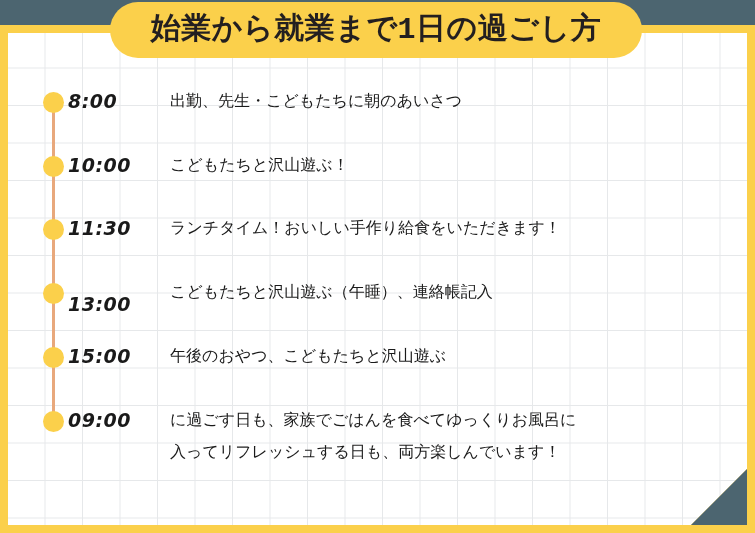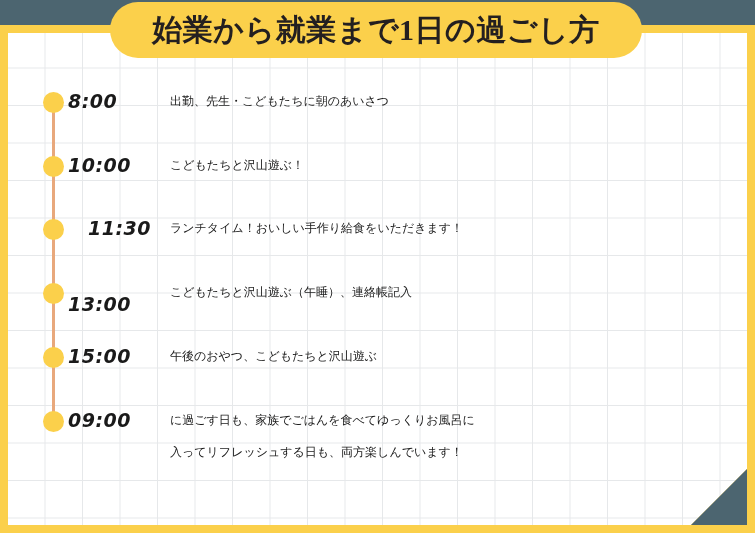--- a/index.html
+++ b/index.html
@@ -79,21 +79,21 @@
     width: 532px;
     height: 56px;
     background: #fbd04b;
     border-radius: 28px;
     display: flex;
     align-items: center;
     justify-content: center;
     z-index: 5;
   }
   .title-text {
-    font-family: Liberation Serif, serif;
+    font-family: Liberation Mono, monospace;
     font-weight: bold;
     font-size: 30px;
     letter-spacing: 0.5px;
     color: #231f20;
     white-space: nowrap;
     line-height: 1;
   }
 
   
   .timeline {
@@ -134,21 +134,21 @@
     font-size: 19px;
     letter-spacing: 0.5px;
     color: #1a1a1a;
     white-space: nowrap;
   }
   .desc {
     position: absolute;
     left: 162px;
     width: 560px;
     font-family: "DejaVu Sans", "Liberation Sans", sans-serif;
-    font-size: 12px;
+    font-size: 16px;
     line-height: 32px;
     color: #1a1a1a;
   }
   .desc-line {
     display: block;
     white-space: nowrap;
   }
 </style>
 </head>
 <body>
@@ -171,21 +171,21 @@
           </div>
           <div class="row" style="top: 0px;">
             <div class="dot" style="top: 109px;"></div>
             <div class="time" style="top: 107px;">10:00</div>
             <div class="desc" style="top: 102px;">
               <span class="desc-line">こどもたちと沢山遊ぶ！</span>
             </div>
           </div>
           <div class="row" style="top: 0px;">
             <div class="dot" style="top: 172px;"></div>
-            <div class="time" style="top: 170px; margin-left: 20px;">11:30</div>
+            <div class="time" style="top: 170px;">11:30</div>
             <div class="desc" style="top: 165px;">
               <span class="desc-line">ランチタイム！おいしい手作り給食をいただきます！</span>
             </div>
           </div>
           <div class="row" style="top: 0px;">
             <div class="dot" style="top: 236px;"></div>
             <div class="time" style="top: 234px; margin-top: 12px;">13:00</div>
             <div class="desc" style="top: 229px;">
               <span class="desc-line">こどもたちと沢山遊ぶ（午睡）、連絡帳記入</span>
             </div>

